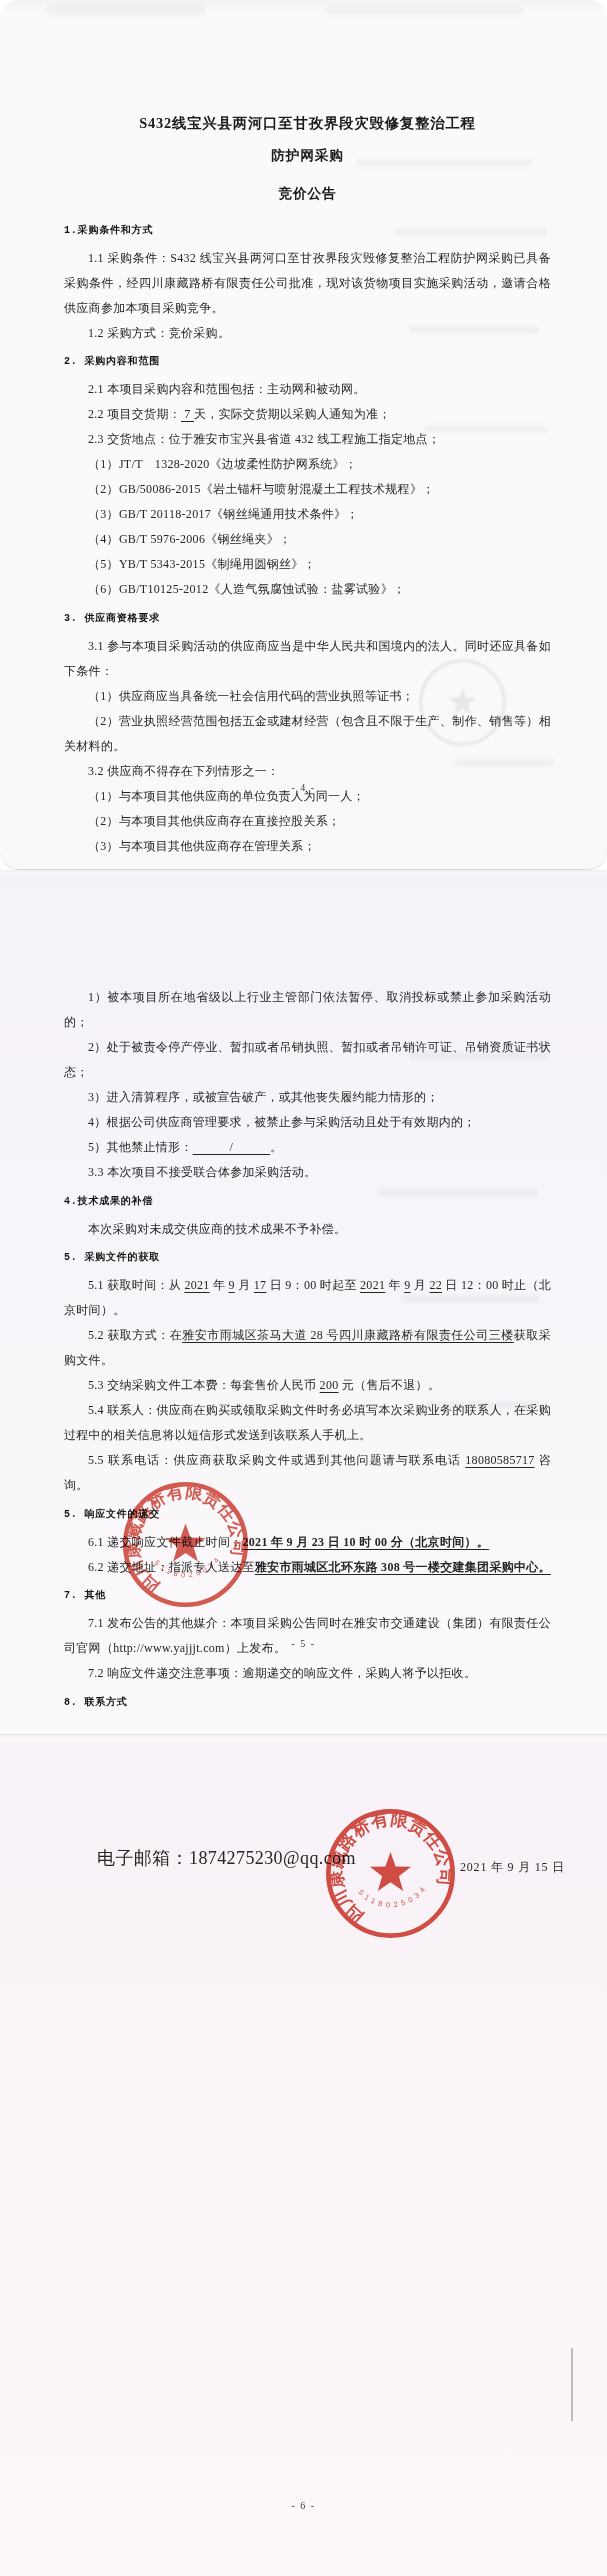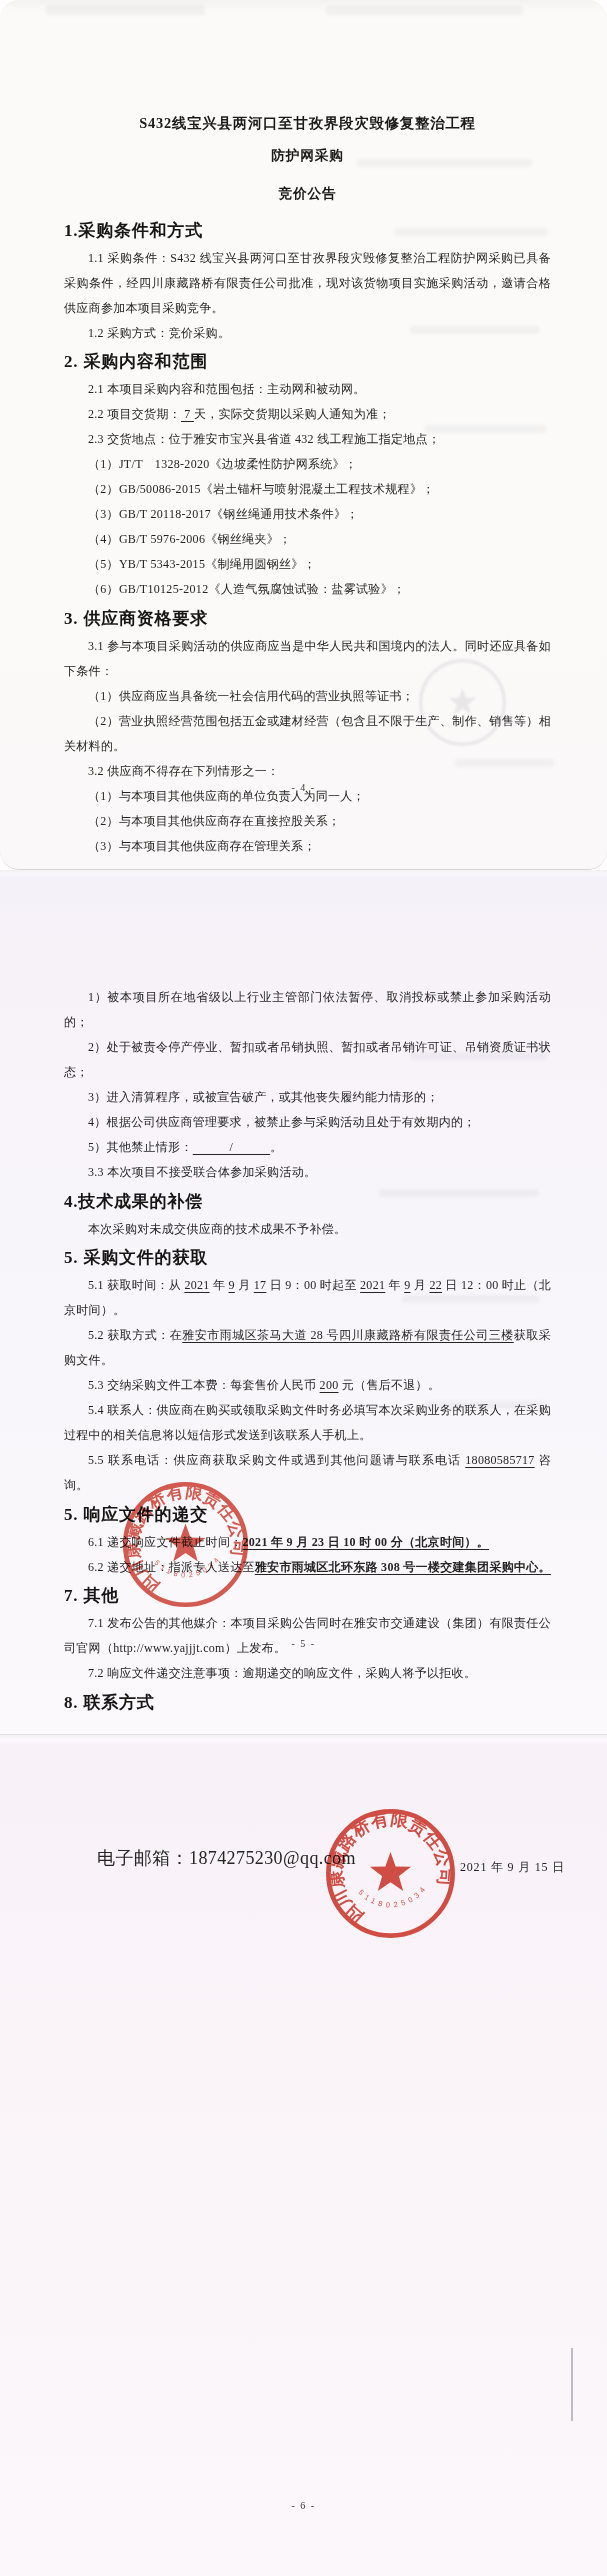--- a/index.html
+++ b/index.html
@@ -17,22 +17,22 @@
   .content { position:relative; padding:0 56px 0 64px; }
   .p1-content { padding-top:112px; }
   .p2-content { padding-top:115px; }
 
   .title-line { text-align:center; font-weight:bold; color:#1c1b1a; letter-spacing:0.8px; }
   .title-main { font-size:14.4px; line-height:23px; margin-bottom:9px; }
   .title-sub  { font-size:13.7px; line-height:23px; margin-bottom:15px; }
 
   .blk { font-size:12px; line-height:25px; letter-spacing:0.3px; text-align:justify; }
   .blk.p  { text-indent:2em; }
-  .blk.h  { font-family:Liberation Serif, serif; font-weight:bold; color:#171615;
-            font-size:17px; line-height:30px; letter-spacing:0.8px; text-indent:0; margin-top:1.5px; }
+  .blk.h  { font-family:Liberation Mono, monospace; font-weight:bold; color:#171615;
+            font-size:10px; line-height:30px; letter-spacing:0.8px; text-indent:0; margin-top:1.5px; }
   .u { text-decoration:underline; text-underline-offset:3px; }
   .b { font-weight:bold; }
 
   .page-num { position:absolute; left:0; width:100%; text-align:center; font-size:10px; color:#3a3938; letter-spacing:1.5px; }
 
   .seal { position:absolute; mix-blend-mode:multiply; }
   .seal svg { display:block; width:100%; height:100%; }
 
   .ghost-seal { position:absolute; opacity:.16; filter:blur(0.8px); }
 

